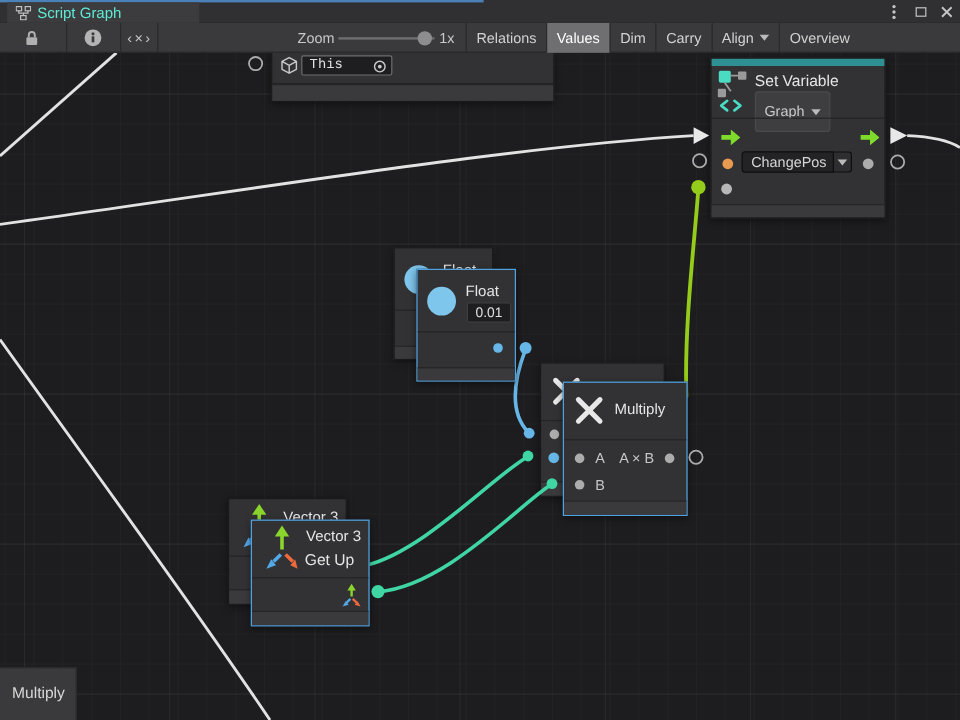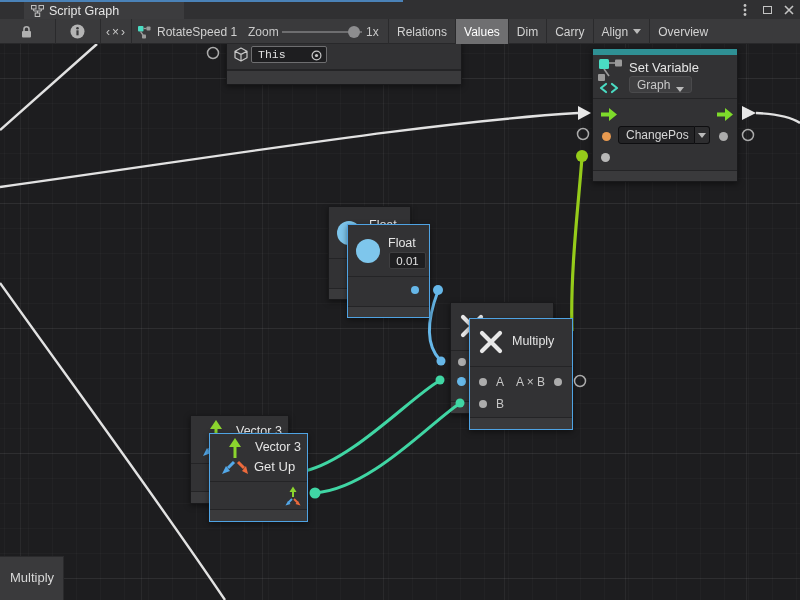--- a/index.html
+++ b/index.html
@@ -13,21 +13,21 @@
       linear-gradient(rgba(255,255,255,.055) 1px, transparent 1px),
       linear-gradient(90deg, rgba(255,255,255,.055) 1px, transparent 1px),
       linear-gradient(rgba(255,255,255,.025) 1px, transparent 1px),
       linear-gradient(90deg, rgba(255,255,255,.025) 1px, transparent 1px);
     background-size:121px 125px,121px 125px,24px 25px,24px 25px;
     background-position:20px 78px,20px 78px,4px 3px,4px 3px; }
 
   
   #titlebar { position:absolute; top:0; left:0; width:800px; height:19px; background:#303032; z-index:60; }
   #focus-line { position:absolute; top:0; left:0; width:403px; height:2px; background:#4a82b8; }
-  #tab { position:absolute; top:2px; left:24px; width:160px; height:17px; background:#3c3c3e; display:flex; align-items:center; gap:5px; padding-left:7px; font-size:12.5px; color:#e5e5e5; }
+  #tab { position:absolute; top:2px; left:6px; width:160px; height:17px; background:#3c3c3e; display:flex; align-items:center; gap:5px; padding-left:7px; font-size:12.5px; color:#5eead4; }
   #win-controls { position:absolute; top:2px; right:4px; display:flex; gap:8px; align-items:center; height:15px; }
   .winbtn { width:14px; height:14px; display:flex; align-items:center; justify-content:center; cursor:default; }
   #maxbox { width:9px; height:8px; border:1.5px solid #c4c4c4; }
 
   
   #toolbar { position:absolute; top:19px; left:0; width:800px; height:25px; background:#3a3a3c; border-bottom:1px solid #28282a; z-index:55; }
   .tb-abs { position:absolute; top:0; height:25px; display:flex; align-items:center; }
   .tb-sep { position:absolute; top:0; width:1px; height:25px; background:#2a2a2c; }
   .tb-btn-group { position:absolute; left:388px; top:0; height:25px; display:flex; }
   .tb-btn { height:25px; padding:0 8px; display:flex; align-items:center; gap:5px; border-left:1px solid #2a2a2c; color:#d2d2d2; white-space:nowrap; }
@@ -125,21 +125,21 @@
     <div id="var-bar"></div>
     <svg class="abs" style="left:5px; top:8px;" width="30" height="38">
       <rect x="1" y="2" width="10" height="10" rx="1.5" fill="#4adcc3"></rect>
       <path d="M11,6 L17,6" stroke="#9a9a9a" stroke-width="1.6"></path>
       <rect x="17" y="2.5" width="7" height="7" rx="1" fill="#9a9a9a"></rect>
       <path d="M6,12 L11,19" stroke="#9a9a9a" stroke-width="1.6"></path>
       <rect x="9,17" y="17" width="7" height="7" rx="1" fill="#9a9a9a"></rect>
       <path d="M8,27 L3,31 L8,35 M14,27 L19,31 L14,35" stroke="#4adcc3" stroke-width="2.2" fill="none" stroke-linecap="round" stroke-linejoin="round"></path>
     </svg>
     <div class="title" style="left:36px; top:11px; font-size:13px;">Set Variable</div>
-    <div class="pillbtn" style="left:36px; top:27px; height:17px;align-items:flex-end;">
+    <div class="pillbtn" style="left:36px; top:27px; height:34px;">
       <span>Graph</span>
       <span class="caret"></span>
     </div>
     <div class="sep" style="top:49px;"></div>
 
     <svg class="abs" style="left:8px; top:59px;" width="16" height="13">
       <path d="M0,4.5 L8,4.5 L8,0 L16,6.5 L8,13 L8,8.5 L0,8.5 Z" fill="#7edb2b"></path>
     </svg>
     <svg class="abs" style="left:124px; top:59px;" width="16" height="13">
       <path d="M0,4.5 L8,4.5 L8,0 L16,6.5 L8,13 L8,8.5 L0,8.5 Z" fill="#7edb2b"></path>
@@ -275,30 +275,20 @@
       <circle cx="7.5" cy="7.5" r="7" fill="#b4b4b4"></circle>
       <circle cx="7.5" cy="4.2" r="1.3" fill="#3a3a3c"></circle>
       <rect x="6.4" y="6.3" width="2.2" height="5" fill="#3a3a3c"></rect>
     </svg>
   </div>
   <div class="tb-sep" style="left:100px;"></div>
   <div class="tb-abs" style="left:106px;">
     <span id="code-toggle">‹×›</span>
   </div>
   <div class="tb-sep" style="left:131px;"></div>
-  <div class="tb-abs" style="left:137px; gap:6px;">
-    <svg width="14" height="14">
-      <rect x="1" y="1" width="5.5" height="5.5" rx="1" fill="#4adcc3"></rect>
-      <path d="M6.5,3.5 L9.5,3.5" stroke="#9a9a9a" stroke-width="1.3"></path>
-      <rect x="9.5" y="1.5" width="4" height="4" rx="0.8" fill="#9a9a9a"></rect>
-      <path d="M3.5,6.5 L6,10" stroke="#9a9a9a" stroke-width="1.3"></path>
-      <rect x="5" y="9.5" width="4" height="4" rx="0.8" fill="#9a9a9a"></rect>
-    </svg>
-    <span>RotateSpeed 1</span>
-  </div>
   <div class="tb-abs" style="left:248px; color:#c8c8c8;">Zoom</div>
   <div class="tb-abs" style="left:282px;">
     <div id="zoom-track">
       <div id="zoom-handle"></div>
     </div>
   </div>
   <div class="tb-abs" style="left:366px; color:#c8c8c8;">1x</div>
   <div class="tb-btn-group">
     <div class="tb-btn">
         <span>Relations</span>

